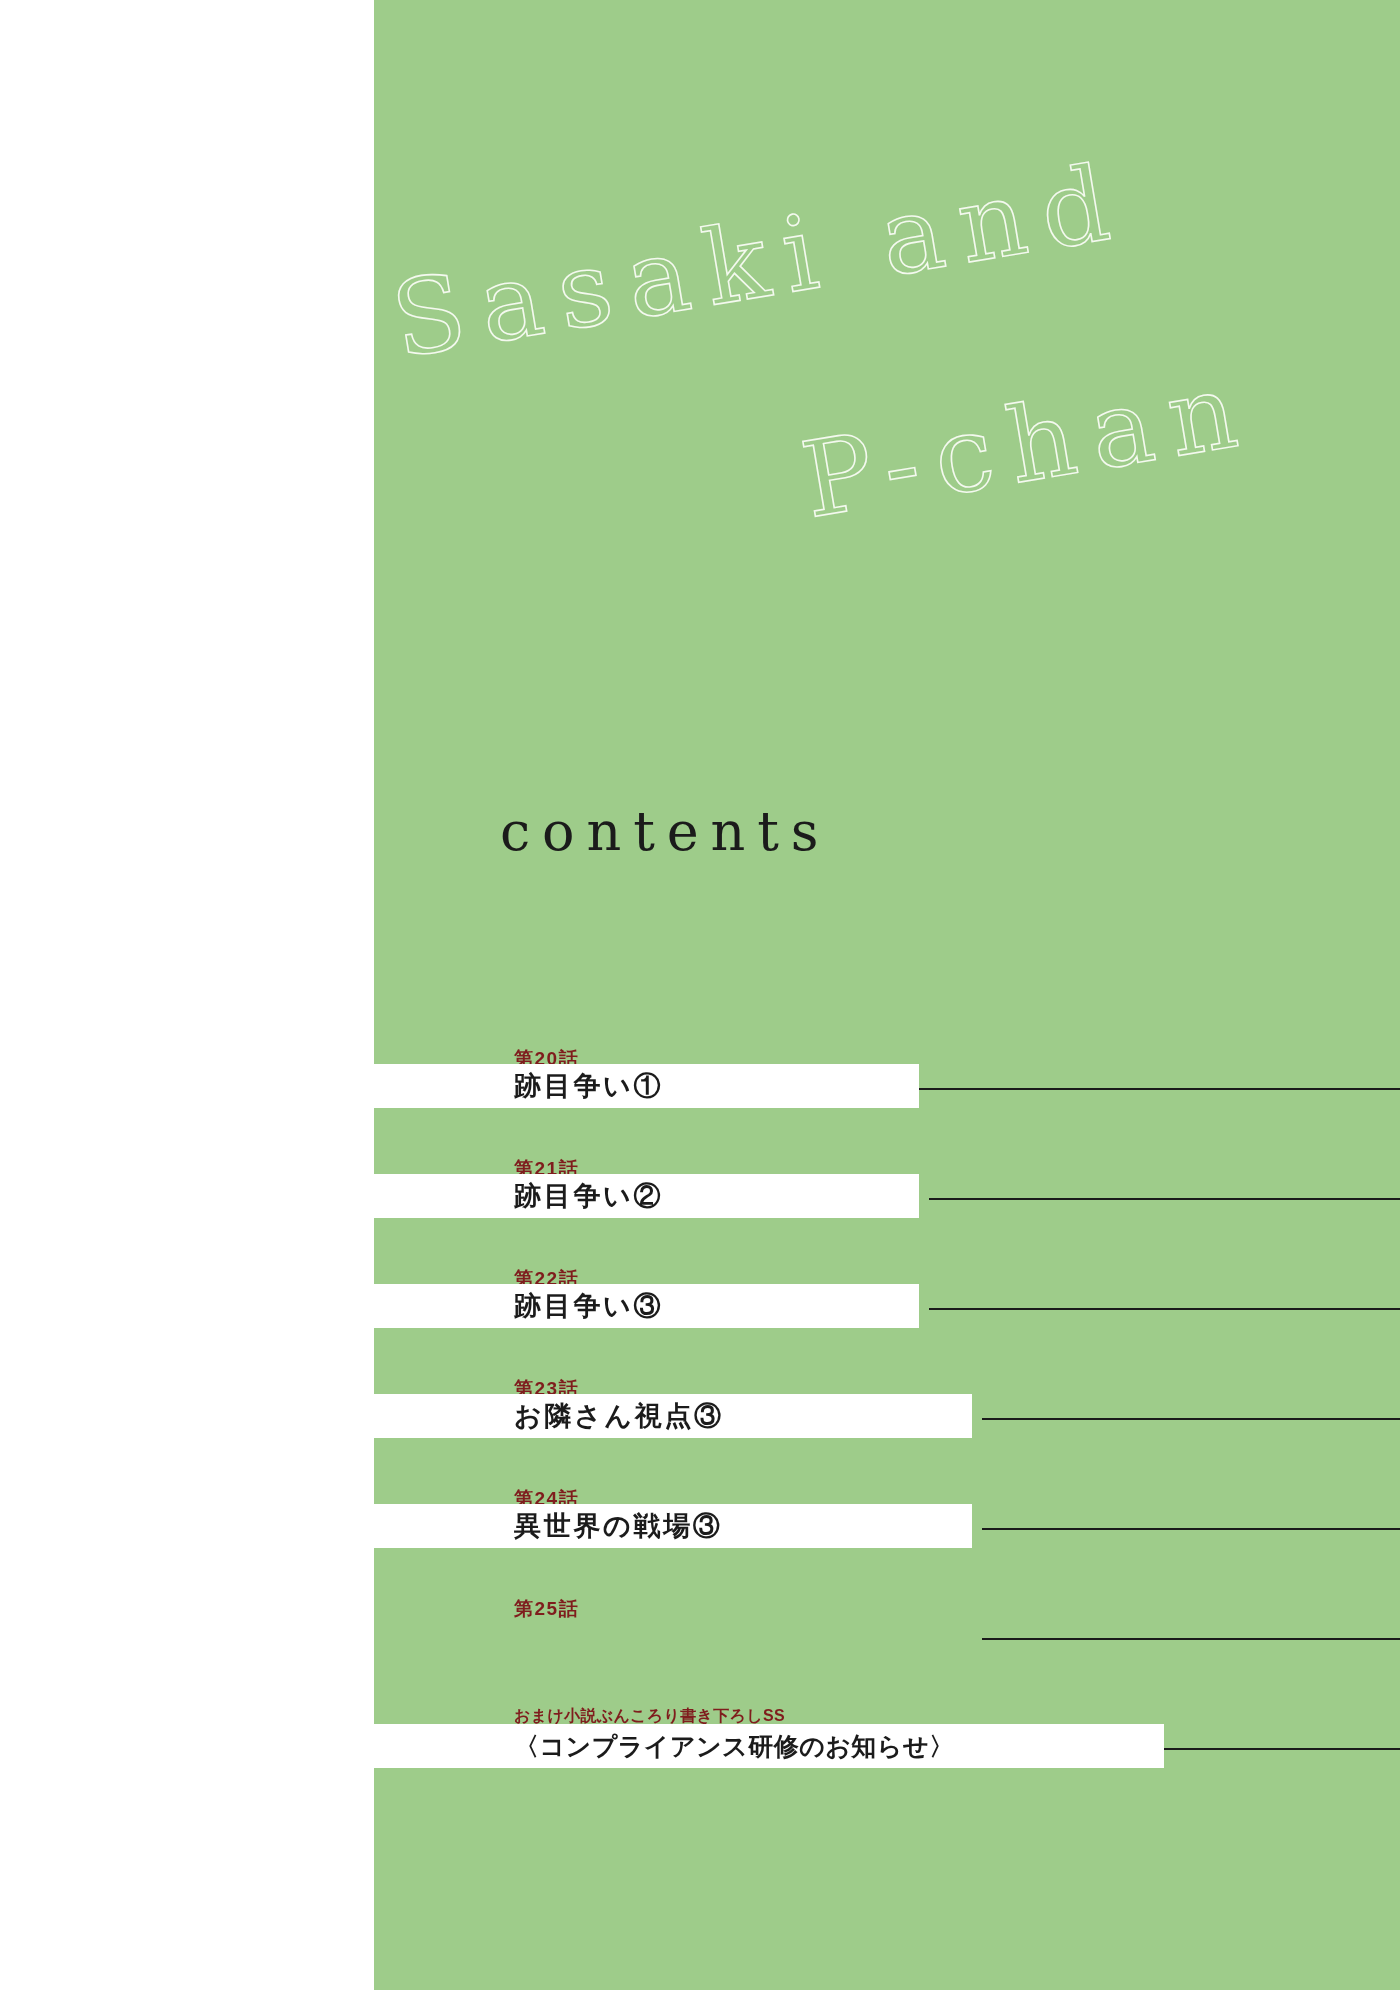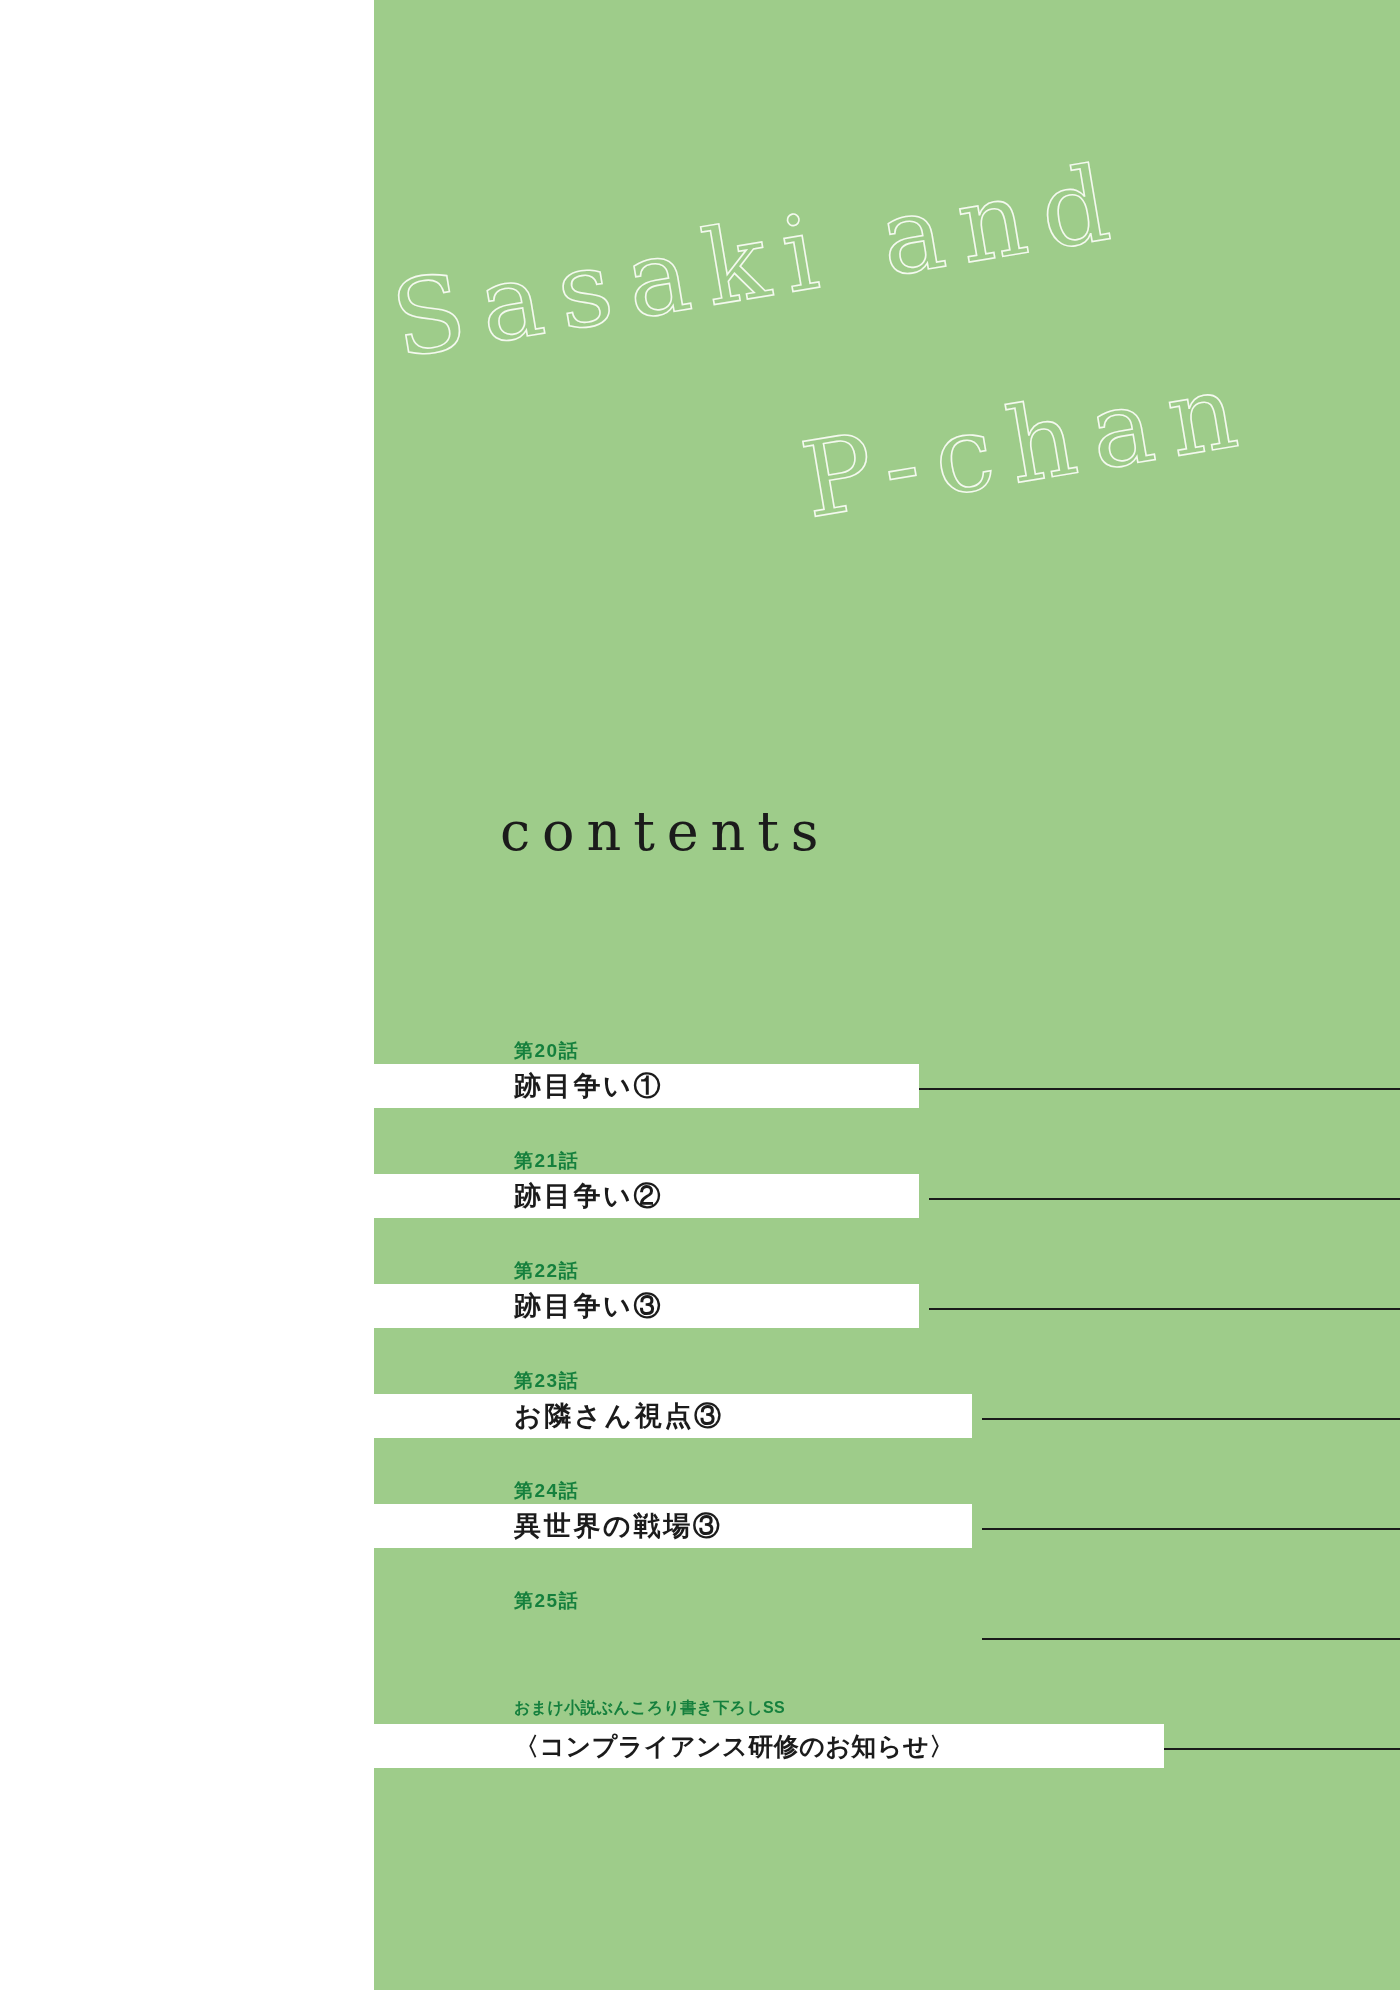--- a/index.html
+++ b/index.html
@@ -89,25 +89,25 @@
     top: 1030px;
     width: 1026px;
   }
   .toc-entry {
     position: relative;
     height: 110px;
   }
   .toc-chapter {
     position: absolute;
     left: 140px;
-    top: 8px;
+    top: 16px;
     font-size: 19px;
     font-weight: bold;
     letter-spacing: 0.08em;
-    color: #15803d;
+    color: #7f1d1d;
   }
   .toc-chapter.small {
     font-size: 16px;
     letter-spacing: 0.02em;
   }
   .toc-titlebar {
     position: absolute;
     left: 0;
     top: 34px;
     height: 44px;

